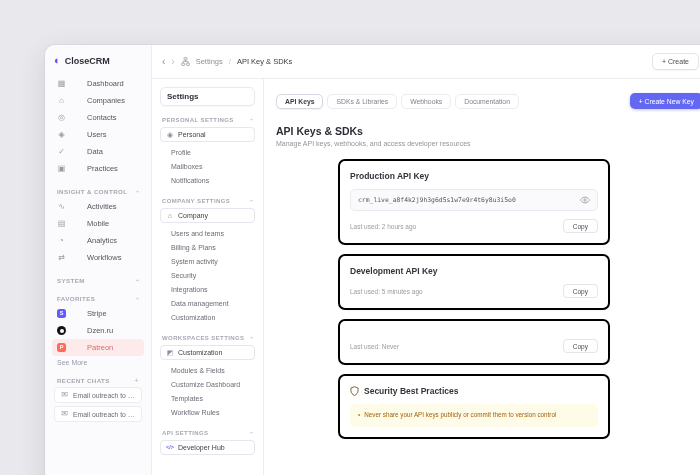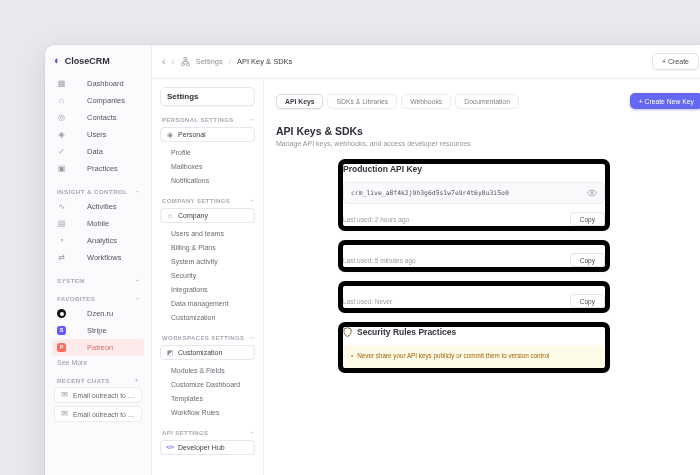--- a/index.html
+++ b/index.html
@@ -64,21 +64,21 @@
   .sub { padding: 3.5px 6px 3.5px 11px; font-size: 7px; color: #6b6b76; cursor: pointer; white-space: nowrap; }
   
   .main { flex: 1; min-width: 0; padding: 14px 14px 0 12px; overflow: hidden; background: #fff; }
   .tabs-row { display: flex; align-items: center; gap: 4px; }
   .tab { border: 1px solid #ebebf1; background: #fff; border-radius: 5px; padding: 3px 8px; font-size: 6.8px; color: #82828d; cursor: pointer; white-space: nowrap; }
   .tab.active { color: #3b3b45; border-color: #d7d7e2; box-shadow: 0 1px 2px rgba(0,0,0,.06); font-weight: bold; }
   .ckb { margin-left: auto; background: #6467f2; color: #fff; border: none; border-radius: 5px; padding: 4.5px 9px; font-size: 6.8px; font-family: inherit; cursor: pointer; white-space: nowrap; box-shadow: 0 1px 3px rgba(100,103,242,.4); }
   .pt { font-size: 10.5px; font-weight: bold; color: #2c2c36; margin: 16px 0 3px; }
   .ps { font-size: 7px; color: #93939e; }
   .cards { width: 272px; margin: 12px 0 0 62px; display: flex; flex-direction: column; gap: 9px; }
-  .card { border: 5px solid #000000; border-radius: 7px; background: #fff; box-shadow: 0 1px 2px rgba(20,20,40,.03); }
+  .card { border: 2px solid #000000; border-radius: 7px; background: #fff; padding: 10px; box-shadow: 0 1px 2px rgba(20,20,40,.03); }
   .card-title { font-size: 8.5px; font-weight: bold; color: #33333d; margin-bottom: 8px; }
   .key-box { display: flex; align-items: center; justify-content: space-between; border: 1px solid #e9e9ef; background: #fafafc; border-radius: 5px; padding: 5px 7px; }
   .key-text { font-family: "DejaVu Sans Mono", monospace; font-size: 6.4px; color: #55555f; white-space: nowrap; overflow: hidden; }
   .eye { color: #9a9aa6; display: flex; cursor: pointer; margin-left: 6px; }
   .card-foot { display: flex; align-items: center; justify-content: space-between; margin-top: 8px; }
   .last-used { font-size: 6.5px; color: #9a9aa4; }
   .copy-btn { border: 1px solid #e4e4ea; background: #fff; border-radius: 4px; padding: 2.5px 9px; font-size: 6.5px; color: #4a4a54; font-family: inherit; cursor: pointer; }
   .sec-title { display: flex; align-items: center; gap: 5px; font-size: 8.5px; font-weight: bold; color: #33333d; margin-bottom: 8px; }
   .shield { color: #6e5a1a; display: flex; }
   .sec-list { background: #fefce8; border-radius: 5px; padding: 7px 8px; display: flex; flex-direction: column; gap: 4px; }
@@ -145,26 +145,26 @@
     <div class="sh">
       <span>SYSTEM</span>
       <span class="chev">›</span>
     </div>
 
     <div class="sh">
       <span>FAVORITES</span>
       <span class="chev up">›</span>
     </div>
     <div class="ni">
+      <span class="chip stripe">S</span>
+      <span class="ni-lb">Stripe</span>
+    </div>
+    <div class="ni">
       <span class="chip dzen"></span>
       <span class="ni-lb">Dzen.ru</span>
-    </div>
-    <div class="ni">
-      <span class="chip stripe">S</span>
-      <span class="ni-lb">Stripe</span>
     </div>
     <div class="ni patreon-row">
       <span class="chip patreon">P</span>
       <span class="ni-lb">Patreon</span>
     </div>
     <div class="see-more">See More</div>
 
     <div class="sh">
       <span>RECENT CHATS</span>
       <span class="chev" style="transform:none">+</span>
@@ -280,41 +280,42 @@
                 </svg>
               </span>
             </div>
             <div class="card-foot">
               <span class="last-used">Last used: 2 hours ago</span>
               <button class="copy-btn">Copy</button>
             </div>
           </div>
 
           <div class="card">
+            <div class="card-title">Development API Key</div>
             <div class="card-foot">
               <span class="last-used">Last used: 5 minutes ago</span>
               <button class="copy-btn">Copy</button>
             </div>
           </div>
 
           <div class="card">
             <div class="card-foot">
               <span class="last-used">Last used: Never</span>
               <button class="copy-btn">Copy</button>
             </div>
           </div>
 
           <div class="card">
             <div class="sec-title">
               <span class="shield">
                 <svg width="9" height="10" viewBox="0 0 24 26" fill="none" stroke="currentColor" stroke-width="2.4">
                   <path d="M12 1.5l9.5 3.5v7c0 6-4 10.5-9.5 12.8C6.5 22.5 2.5 18 2.5 12v-7z"></path>
                 </svg>
               </span>
-              <span>Security Rules Practices</span>
+              <span>Security Best Practices</span>
             </div>
             <div class="sec-list">
               <div class="sec-line">
                 <span class="bullet">•</span>
                 <span>Never share your API keys publicly or commit them to version control</span>
               </div>
 
             </div>
           </div>
 

